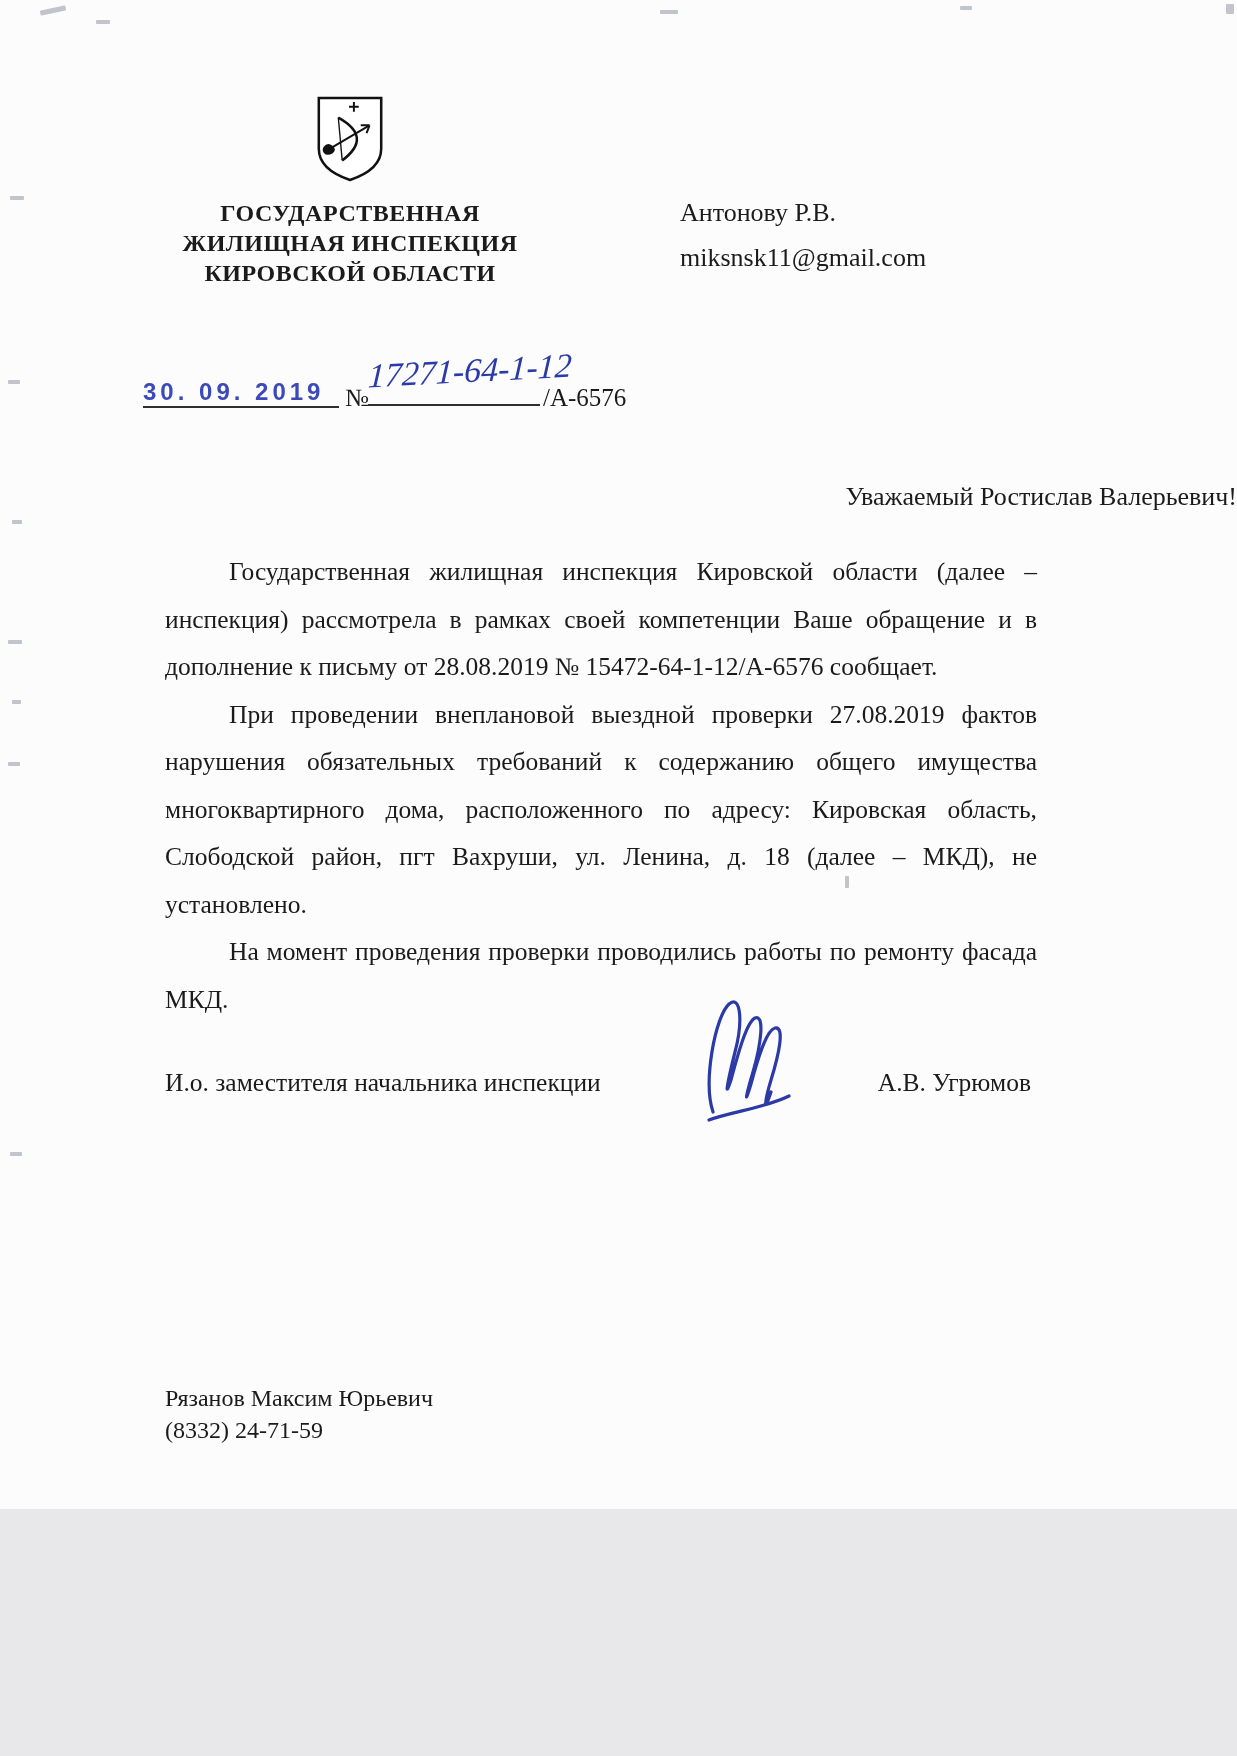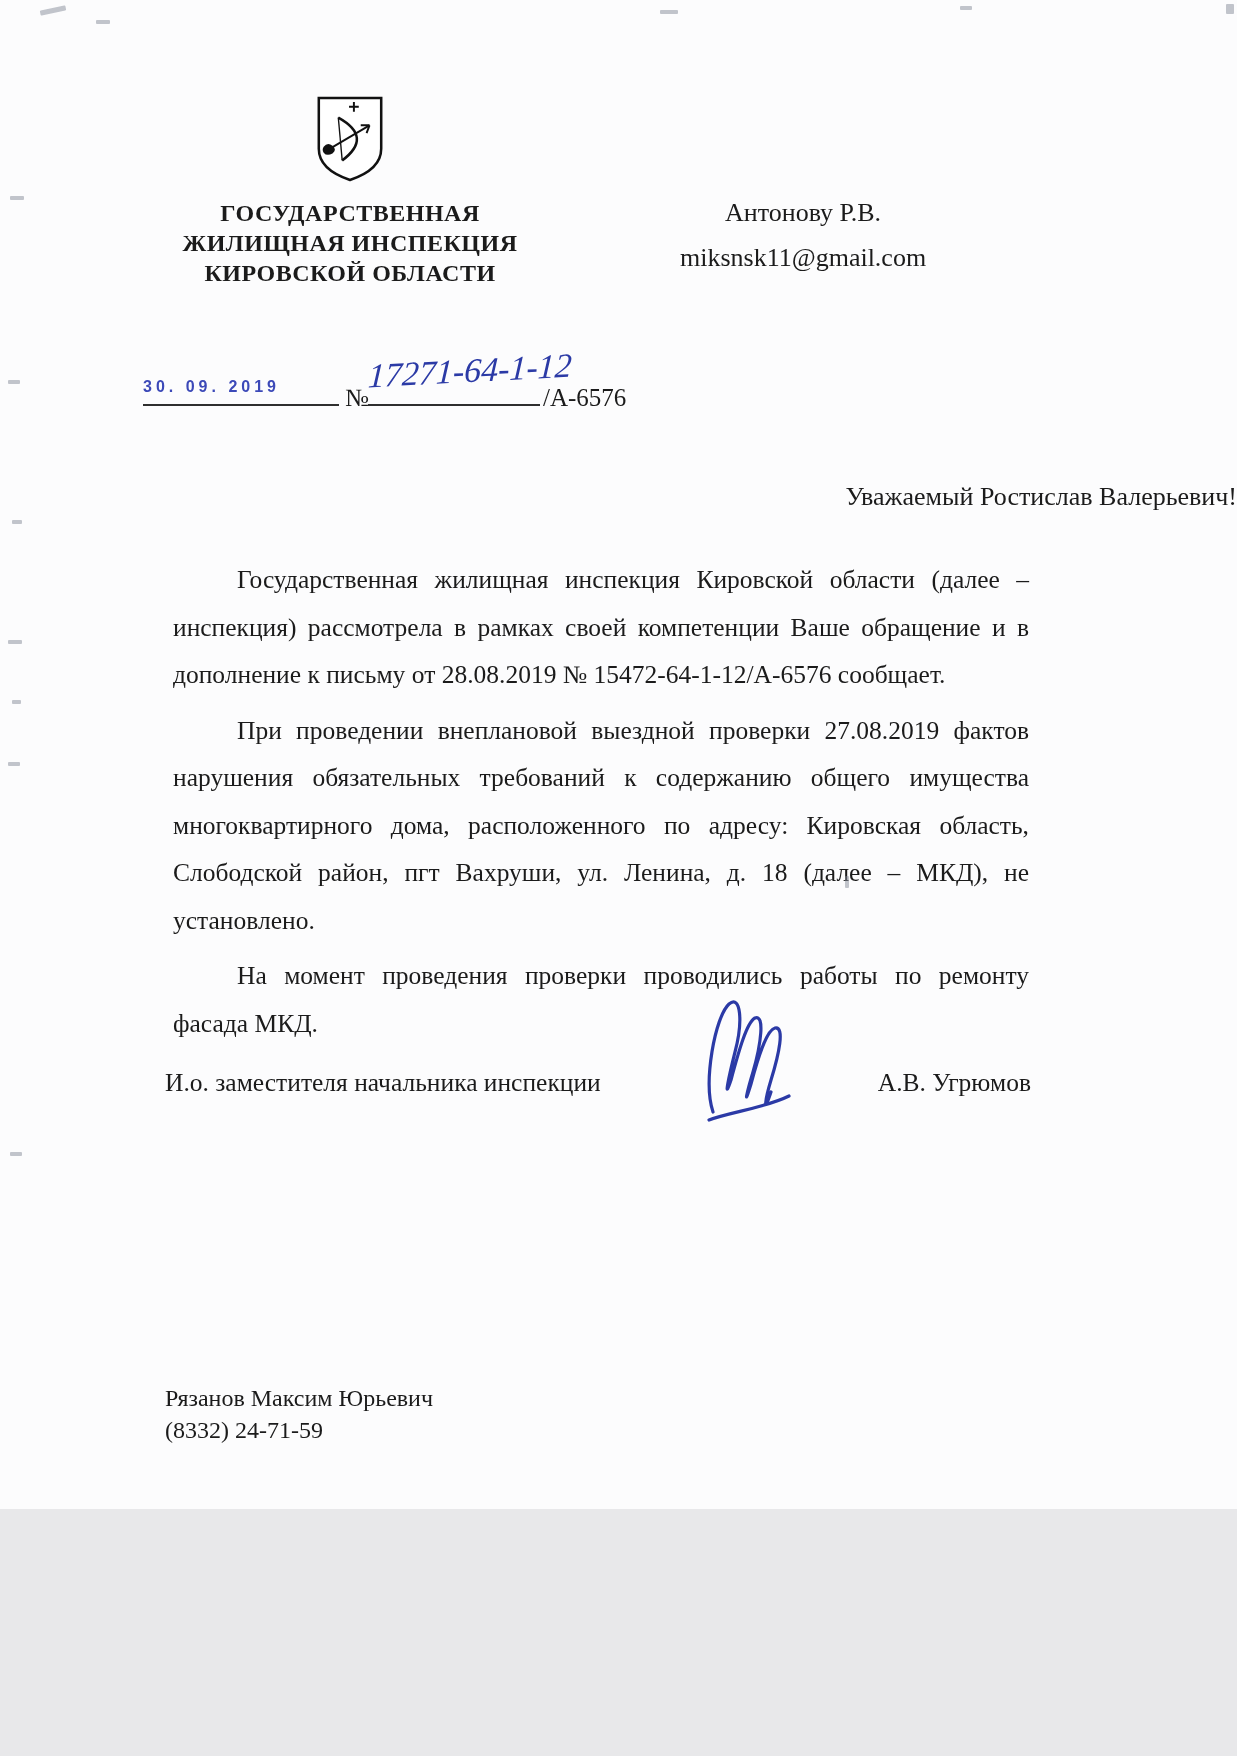--- a/index.html
+++ b/index.html
@@ -14,31 +14,31 @@
   }
 
   
   .letterhead{position:absolute;left:140px;top:92px;width:420px;text-align:center;}
   .coat-of-arms{width:78px;height:92px;margin:0 auto 14px auto;}
   .org-name{font-weight:bold;font-size:24px;line-height:30px;letter-spacing:.5px;}
   .address{margin-top:10px;font-size:16.5px;line-height:20px;}
   .address .email{font-style:italic;}
 
   
-  .recipient{position:absolute;left:680px;top:198px;font-size:26px;line-height:30px;text-align:center;}
+  .recipient{position:absolute;left:680px;top:198px;font-size:26px;line-height:30px;}
   .recipient .rec-email{margin-top:15px;}
 
   
   .date-stamp{
     position:absolute;left:143px;top:378px;width:196px;
     font-family:"Liberation Sans", sans-serif;
-    font-weight:bold;font-size:16px;letter-spacing:4px;
+    font-weight:bold;font-size:24px;letter-spacing:4px;
     color:#3c49b8;
     border-bottom:2px solid #2f2f2f;
-    padding-bottom:8px;
+    padding-bottom:0;
   }
   .no-label{position:absolute;left:345px;top:384px;font-size:25px;}
   .handwritten-wrap{
     position:absolute;left:368px;top:352px;width:172px;height:52px;
     border-bottom:2px solid #2f2f2f;
   }
   .handwritten{
     display:inline-block;
     font-style:italic;
     font-size:34px;
@@ -48,21 +48,21 @@
   }
   .ref-suffix{position:absolute;left:543px;top:384px;font-size:25px;}
 
   
   .salutation{position:absolute;left:0;top:482px;width:100%;text-align:right;font-size:26px;}
   .body-text{
     position:absolute;left:165px;top:548px;width:872px;
     font-size:25.5px;line-height:47.5px;
     text-align:justify;
   }
-  .body-text p{margin:8px;text-indent:64px;}
+  .body-text p{margin:0;text-indent:64px;}
 
   
   .sig-row{position:absolute;left:165px;top:1068px;width:872px;font-size:25.5px;}
   .sig-position{position:absolute;left:0;top:0;}
   .sig-name{position:absolute;right:6px;top:0;}
   .signature-scribble{position:absolute;left:685px;top:992px;width:130px;height:145px;}
 
   
   .footer{position:absolute;left:165px;top:1382px;font-size:24px;line-height:32px;}
 

